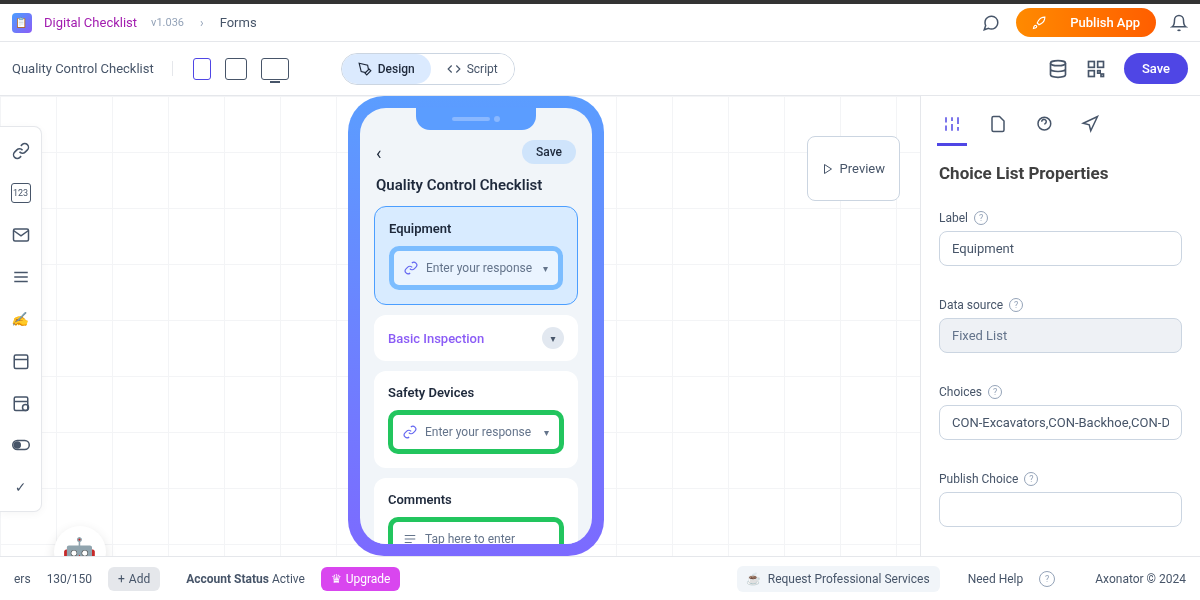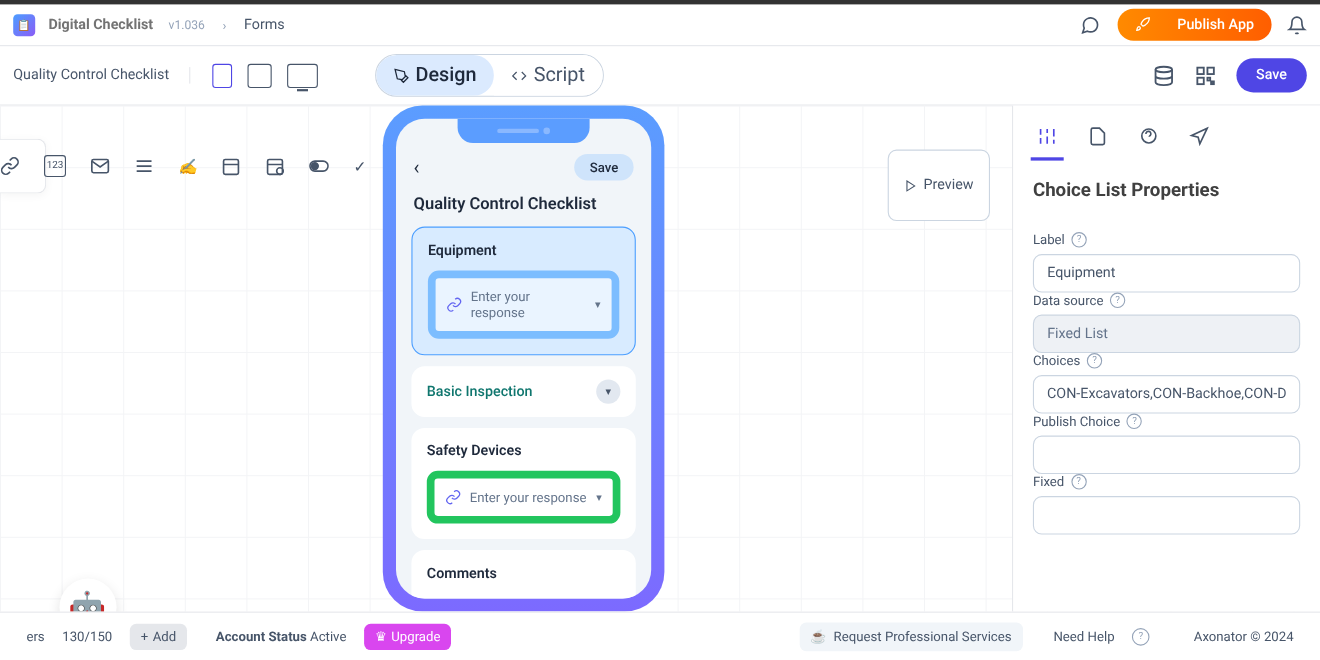--- a/index.html
+++ b/index.html
@@ -1,79 +1,79 @@
 <!DOCTYPE html>
 <html><head>
 <meta charset="utf-8">
 <style>
 *{box-sizing:border-box;margin:0;padding:0;font-family:-apple-system,BlinkMacSystemFont,'Segoe UI',Roboto,sans-serif}
 body{background:#fff;overflow:hidden;width:1200px;height:600px;position:relative}
 .top-bar{height:42px;border-bottom:1px solid #e5e7eb;display:flex;align-items:center;padding:0 12px;gap:12px;border-top:4px solid #333}
 .app-logo{width:20px;height:20px;background:linear-gradient(135deg,#4b9eff,#8b5cf6);border-radius:4px;display:flex;align-items:center;justify-content:center;color:#fff;font-size:10px}
-.app-title{font-size:13px;color:#737373;font-weight:700}
+.app-title{font-size:13px;color:#a21caf;font-weight:400}
 .version{font-size:11px;color:#94a3b8;margin-left:2px}
 .chevron{color:#94a3b8;font-size:12px;margin:0 4px}
 .crumb{font-size:13px;color:#475569}
 .top-right{margin-left:auto;display:flex;align-items:center;gap:14px}
 .chat-icon{width:22px;height:18px;color:#475569}
-.publish-btn{background:linear-gradient(90deg,#ff8a00,#ff5e00);color:#fff;border:none;border-radius:18px;padding:7px 16px;font-size:13px;font-weight:500;display:flex;align-items:flex-start;gap:24px;cursor:pointer}
+.publish-btn{background:linear-gradient(90deg,#ff8a00,#ff5e00);color:#fff;border:none;border-radius:18px;padding:7px 16px;font-size:13px;font-weight:500;display:flex;align-items:flex-end;gap:24px;cursor:pointer}
 .bell{width:18px;height:18px;color:#475569}
 .second-bar{height:54px;border-bottom:1px solid #e5e7eb;display:flex;align-items:center;padding:0 12px;gap:12px}
 .page-name{font-size:13px;color:#475569;padding-right:18px;border-right:1px solid #e5e7eb}
 .device-icons{display:flex;gap:14px;margin-left:8px}
 .dev-ic{width:18px;height:22px;border:1.5px solid #475569;border-radius:3px;cursor:pointer}
 .dev-ic.sel{border-color:#4f46e5}
 .dev-tablet{width:22px}
 .dev-desktop{width:28px;position:relative}
 .dev-desktop::after{content:'';position:absolute;bottom:-4px;left:50%;transform:translateX(-50%);width:10px;height:2px;background:#475569}
 .mode-pill{display:flex;border:1px solid #cbd5e1;border-radius:22px;overflow:hidden;margin-left:40px}
-.mode-seg{padding:8px 16px;font-size:18px;display:flex;align-items:center;gap:6px;cursor:pointer;background:#fff;color:#475569}
+.mode-seg{padding:8px 16px;font-size:12px;display:flex;align-items:center;gap:6px;cursor:pointer;background:#fff;color:#475569}
 .mode-seg.active{background:#dbeafe;color:#1e293b;font-weight:500;border-radius:22px}
 .right-tools{margin-left:auto;display:flex;align-items:center;gap:18px}
 .tool-ic{width:20px;height:20px;color:#475569;cursor:pointer}
 .save-btn{background:#4f46e5;color:#fff;border:none;border-radius:18px;padding:8px 18px;font-size:13px;font-weight:500;cursor:pointer}
 .main-area{position:relative;height:460px;background-image:linear-gradient(#f3f4f6 1px,transparent 1px),linear-gradient(90deg,#f3f4f6 1px,transparent 1px);background-size:56px 56px}
-.left-toolbar{position:absolute;left:0;top:30px;width:42px;background:#fff;border:1px solid #e5e7eb;border-left:none;border-radius:0 8px 8px 0;padding:14px 0;display:flex;flex-direction:row;align-items:center;gap:22px;box-shadow:0 2px 8px rgba(0,0,0,0.04)}
+.left-toolbar{position:absolute;left:0;top:30px;width:42px;background:#fff;border:1px solid #e5e7eb;border-left:none;border-radius:0 8px 8px 0;padding:14px 0;display:flex;flex-direction:column;align-items:center;gap:22px;box-shadow:0 2px 8px rgba(0,0,0,0.04)}
 .tool-item{width:20px;height:20px;color:#475569;cursor:pointer;display:flex;align-items:center;justify-content:center;font-size:12px}
 .ai-bubble{position:absolute;left:54px;top:430px;width:52px;height:52px;background:#fff;border-radius:50%;box-shadow:0 4px 12px rgba(0,0,0,0.12);display:flex;align-items:center;justify-content:center;font-size:28px}
 .phone{position:absolute;left:348px;top:0;width:256px;height:460px;background:linear-gradient(180deg,#5b9dff,#7c6aff);border-radius:36px;padding:12px;overflow:hidden}
 .phone-inner{background:#f1f5f9;border-radius:26px;height:100%;overflow:hidden;position:relative}
 .notch{position:absolute;top:0;left:50%;transform:translateX(-50%);width:120px;height:22px;background:#5b9dff;border-radius:0 0 14px 14px;display:flex;align-items:center;justify-content:center;gap:4px}
 .notch-line{width:38px;height:4px;background:#8ab8ff;border-radius:2px}
 .notch-dot{width:6px;height:6px;background:#8ab8ff;border-radius:50%}
 .phone-head{padding:32px 16px 8px;display:flex;align-items:center;justify-content:space-between}
 .back-arr{font-size:18px;color:#1e293b;cursor:pointer}
 .phone-save{background:#cfe4fb;color:#1e293b;border:none;border-radius:14px;padding:5px 14px;font-size:12px;font-weight:500;cursor:pointer}
 .phone-title{padding:4px 16px 12px;font-size:15px;font-weight:600;color:#1e293b}
 .form-cards{padding:0 14px;display:flex;flex-direction:column;gap:10px}
 .card{border-radius:12px;padding:14px;background:#fff}
 .card.selected{background:#d8ebff;border:1.5px solid #4b9eff}
 .card-label{font-size:13px;font-weight:600;color:#1e293b;margin-bottom:10px}
-.field-btn{border:7px solid #22c55e;border-radius:10px;padding:10px;display:flex;align-items:center;gap:8px;font-size:12px;color:#64748b;cursor:pointer}
+.field-btn{border:5px solid #22c55e;border-radius:10px;padding:10px;display:flex;align-items:center;gap:8px;font-size:12px;color:#64748b;cursor:pointer}
 .card.selected .field-btn{border-color:#7cbdff;background:#eaf4ff}
 .field-ic{color:#6366f1}
 .chev-dn{margin-left:auto;color:#64748b;font-size:10px}
 .collapse-card{background:#fff;border-radius:12px;padding:12px 14px;display:flex;align-items:center;justify-content:space-between}
-.collapse-lbl{font-size:13px;color:#0f766e;font-weight:500}
+.collapse-lbl{font-size:13px;color:#8b5cf6;font-weight:500}
 .collapse-btn{width:22px;height:22px;background:#e2e8f0;border-radius:50%;display:flex;align-items:center;justify-content:center;font-size:10px;color:#475569;cursor:pointer}
 .preview-btn{position:absolute;right:300px;top:40px;background:#fff;border:1px solid #cbd5e1;border-radius:8px;padding:24px 14px;font-size:13px;color:#475569;display:flex;align-items:center;gap:6px;cursor:pointer}
 .watch-demo{position:absolute;right:300px;bottom:6px;background:#fff;border:1px solid #cbd5e1;border-radius:8px;padding:8px 14px;font-size:13px;color:#475569;display:flex;align-items:center;gap:6px;cursor:pointer}
 .right-panel{position:absolute;right:0;top:0;width:280px;height:460px;background:#fff;border-left:1px solid #e5e7eb;overflow:hidden}
 .panel-tabs{display:flex;gap:24px;padding:14px 20px 0;border-bottom:1px solid transparent}
 .ptab{width:22px;height:28px;color:#475569;cursor:pointer;display:flex;align-items:center;justify-content:center;position:relative}
 .ptab.active{color:#4f46e5}
 .ptab.active::after{content:'';position:absolute;bottom:-8px;left:-4px;right:-4px;height:3px;background:#4f46e5}
 .panel-body{padding:24px 18px 12px}
 .panel-title{font-size:17px;font-weight:700;color:#404040;margin-bottom:28px}
-.prop{margin-bottom:0}
+.prop{margin-bottom:32px}
 .prop-label{font-size:12px;color:#475569;margin-bottom:6px;display:flex;align-items:center;gap:6px}
 .help-ic{width:14px;height:14px;border:1px solid #94a3b8;border-radius:50%;font-size:9px;color:#94a3b8;display:inline-flex;align-items:center;justify-content:center}
 .prop-input{width:100%;border:1px solid #cbd5e1;border-radius:8px;padding:9px 12px;font-size:13px;color:#475569;background:#fff}
 .prop-input.disabled{background:#eef1f5;color:#64748b}
-.bottom-bar{position:absolute;bottom:0;left:0;right:0;height:44px;border-top:1px solid #e5e7eb;background:#fff;display:flex;align-items:center;padding:0 24px;gap:16px;font-size:12px;color:#475569}
+.bottom-bar{position:absolute;bottom:0;left:0;right:0;height:44px;border-top:1px solid #e5e7eb;background:#fff;display:flex;align-items:center;padding:0 14px;gap:16px;font-size:12px;color:#475569}
 .add-btn{background:#e5e7eb;border:none;border-radius:6px;padding:5px 10px;font-size:12px;color:#475569;display:flex;align-items:center;gap:4px;cursor:pointer}
 .upgrade-btn{background:#d946ef;color:#fff;border:none;border-radius:6px;padding:5px 10px;font-size:12px;display:flex;align-items:center;gap:4px;cursor:pointer}
 .pro-srv{background:#f1f5f9;border:none;border-radius:6px;padding:6px 10px;font-size:12px;color:#475569;display:flex;align-items:center;gap:6px;cursor:pointer;margin-left:auto}
 svg{display:block}
 </style>
 </head>
 <body>
 
 <div class="top-bar">
   <div class="app-logo">📋</div>
@@ -213,20 +213,28 @@
           <div class="field-btn">
             <svg width="14" height="14" viewBox="0 0 24 24" fill="none" stroke="#6366f1" stroke-width="2" class="field-ic">
                 <path d="M10 13a5 5 0 007.54.54l3-3a5 5 0 00-7.07-7.07M14 11a5 5 0 00-7.54-.54l-3 3a5 5 0 007.07 7.07"></path>
               </svg>
             <span>Enter your response</span>
             <span class="chev-dn">▾</span>
           </div>
         </div>
         <div class="card">
           <div class="card-label">Comments</div>
+          <div class="field-btn">
+            <svg width="14" height="14" viewBox="0 0 24 24" fill="none" stroke="#64748b" stroke-width="2">
+                <line x1="3" y1="6" x2="21" y2="6"></line>
+                <line x1="3" y1="12" x2="21" y2="12"></line>
+                <line x1="3" y1="18" x2="15" y2="18"></line>
+              </svg>
+            <span>Tap here to enter</span>
+          </div>
         </div>
       </div>
     </div>
   </div>
 
   <button class="preview-btn">
     <svg width="12" height="12" viewBox="0 0 24 24" fill="none" stroke="currentColor" stroke-width="2">
         <polygon points="5 3 19 12 5 21 5 3"></polygon>
       </svg>
     <span>Preview</span>

